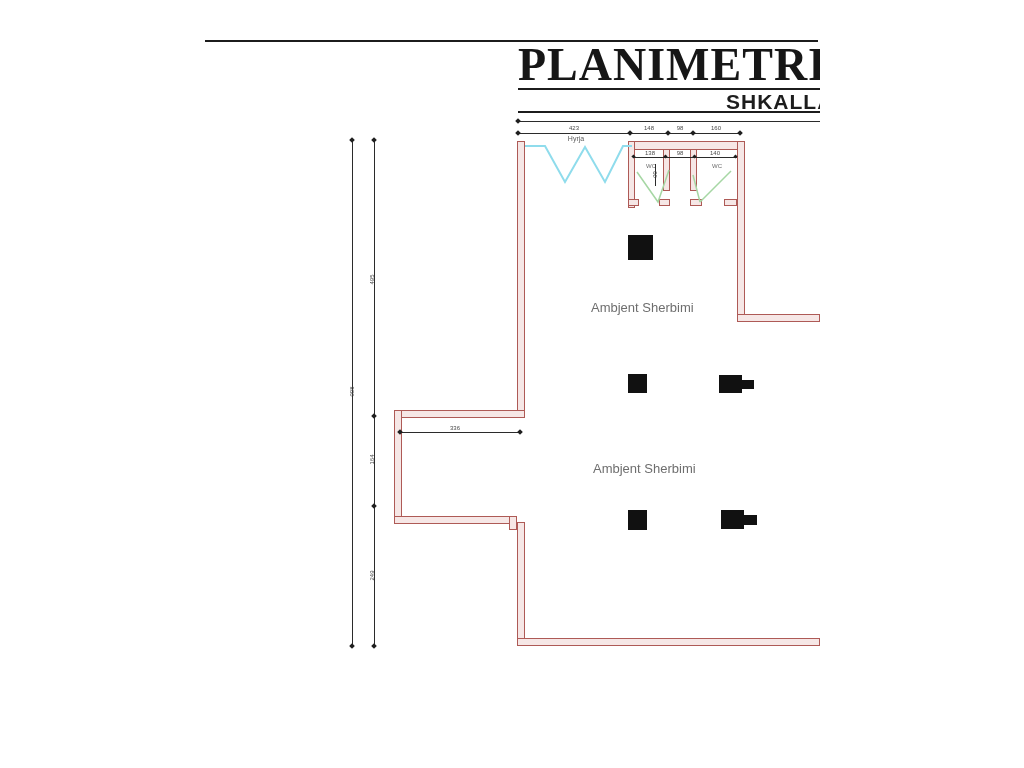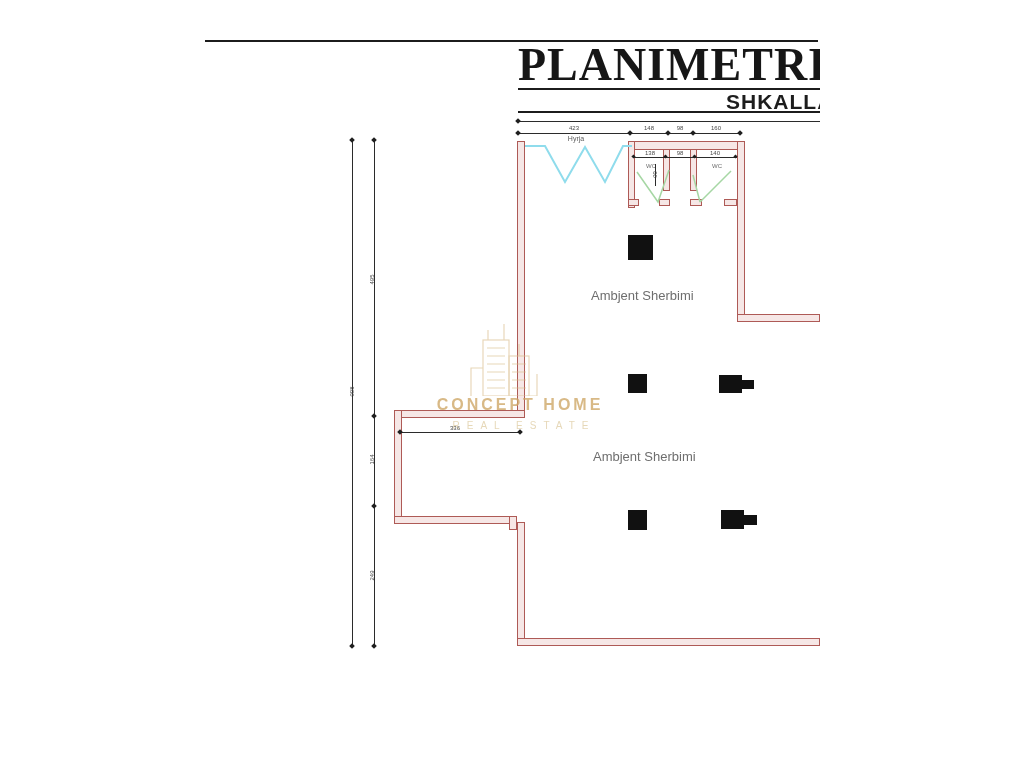--- a/index.html
+++ b/index.html
@@ -15,21 +15,21 @@
   
   .wall{position:absolute;background:#f6e7e6;border:1.4px solid #ae5a56;box-sizing:border-box;}
   
   .col{position:absolute;background:#111;}
   
   .dline{position:absolute;background:#2b2b2b;}
   .tk{position:absolute;width:4px;height:4px;background:#1f1f1f;transform:rotate(45deg);}
   .dlab{position:absolute;font-size:6px;color:#4a4a4a;text-align:center;line-height:7px;white-space:nowrap;}
   .vlab{position:absolute;font-size:6px;color:#4a4a4a;transform:rotate(-90deg);transform-origin:center;
         text-align:center;line-height:7px;white-space:nowrap;}
-  .roomlab{position:absolute;font-size:13px;color:#6e6e6e;white-space:nowrap;}
+  .roomlab{position:absolute;font-size:13px;color:#6e6e6e;white-space:nowrap;margin-top:12px;}
   .tinylab{position:absolute;font-size:7px;color:#5a5a5a;white-space:nowrap;}
   .wclab{position:absolute;font-size:6px;color:#6a6a6a;white-space:nowrap;}
   
   #watermark{position:absolute;left:425px;top:322px;width:190px;height:120px;opacity:.8;z-index:6;
              text-align:center;pointer-events:none;}
   #wm-text1{position:absolute;left:0;top:74px;width:190px;font-weight:bold;font-size:16px;
             letter-spacing:3px;color:#cfa868;white-space:nowrap;}
   #wm-text2{position:absolute;left:4px;top:98px;width:190px;font-size:10px;letter-spacing:7px;
             color:#dbc698;white-space:nowrap;opacity:.85;}
   svg{position:absolute;left:0;top:0;pointer-events:none;}
@@ -124,28 +124,14 @@
   <div class="col" style="left:628px;top:374px;width:19px;height:19px;"></div>
   <div class="col" style="left:719px;top:375px;width:23px;height:18px;"></div>
   <div class="col" style="left:742px;top:380px;width:12px;height:9px;"></div>
   <div class="col" style="left:628px;top:510px;width:19px;height:20px;"></div>
   <div class="col" style="left:721px;top:510px;width:23px;height:19px;"></div>
   <div class="col" style="left:744px;top:515px;width:13px;height:10px;"></div>
 
   <div class="roomlab" style="left:591px;top:288px;">Ambjent Sherbimi</div>
   <div class="roomlab" style="left:593px;top:449px;">Ambjent Sherbimi</div>
 
-  <div id="watermark">
-    <svg width="190" height="74" style="left:0;top:0;">
-      <g fill="none" stroke="#d9bd8a" stroke-width="1.2" opacity="0.75">
-        <rect x="58" y="18" width="26" height="56"></rect>
-        <rect x="84" y="34" width="20" height="40"></rect>
-        <path d="M63,18 L63,8 M79,18 L79,2 M94,34 L94,22"></path>
-        <path d="M62,26 L80,26 M62,34 L80,34 M62,42 L80,42 M62,50 L80,50 M62,58 L80,58 M62,66 L80,66"></path>
-        <path d="M87,42 L101,42 M87,50 L101,50 M87,58 L101,58 M87,66 L101,66"></path>
-        <path d="M46,74 L46,46 L58,46 M104,74 L112,74 L112,52"></path>
-      </g>
-    </svg>
-    <div id="wm-text1">CONCEPT HOME</div>
-    <div id="wm-text2">REAL ESTATE</div>
-  </div>
 
 </div>
 
 </body></html>

